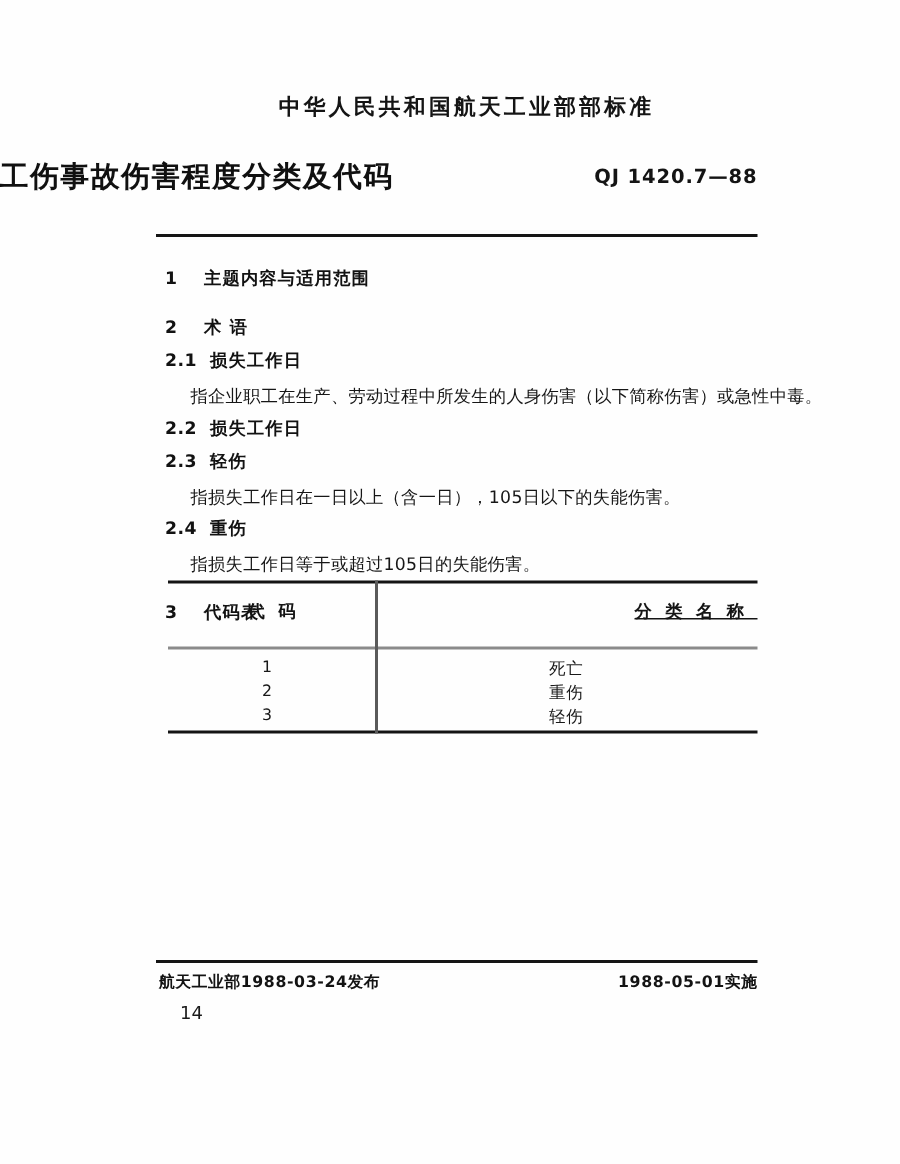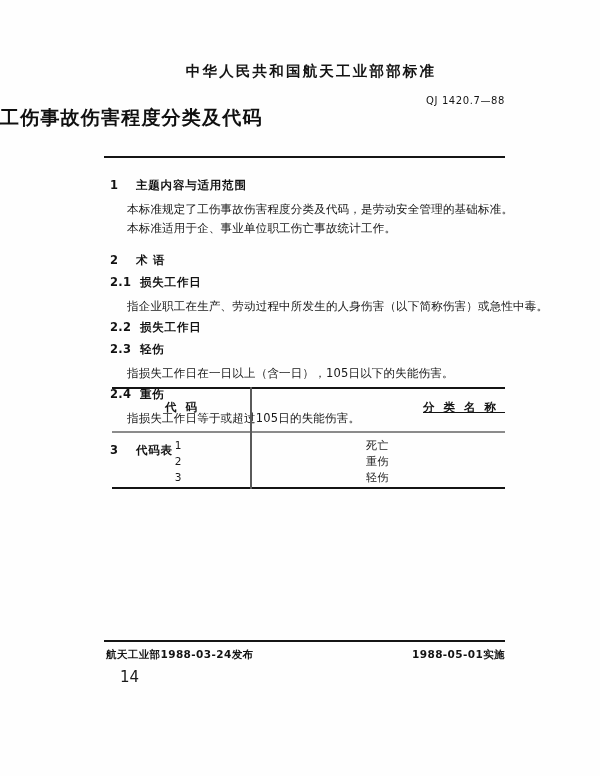--- a/index.html
+++ b/index.html
@@ -45,23 +45,23 @@
     text-align: left;
     font-size: 19px;
     font-weight: bold;
     letter-spacing: 1.2px;
     color: #101010;
   }
 
   .std-number {
     position: absolute;
     right: 95px;
-    top: 95px;
-    font-size: 10px;
-    font-weight: normal;
+    top: 111px;
+    font-size: 13px;
+    font-weight: bold;
     letter-spacing: 0.6px;
     color: #141414;
     font-family: "DejaVu Sans", "Liberation Sans", sans-serif;
   }
 
   .header-rule {
     position: absolute;
     left: 104px;
     top: 156px;
     width: 401px;
@@ -222,45 +222,41 @@
     top: 648px;
     font-size: 10.5px;
     font-weight: bold;
     letter-spacing: 0.4px;
     color: #131313;
   }
   .page-number {
     position: absolute;
     left: 120px;
     top: 668px;
-    font-size: 15px;
+    font-size: 12px;
     color: #1a1a1a;
   }
 </style>
 </head>
 <body>
 
 <div class="page">
 
   <div class="org-line">中华人民共和国航天工业部部标准</div>
 
   <div class="std-number">QJ 1420.7—88</div>
 
   <div class="doc-title">工伤事故伤害程度分类及代码</div>
 
   <div class="header-rule"></div>
 
   <div class="content">
 
     <div class="sec">
       <div class="sec-head"><span class="num">1</span><span class="txt">主题内容与适用范围</span></div>
-      <div class="para">
-        <span class="para-line">本标准规定了工伤事故伤害程度分类及代码，是劳动安全管理的基础标准。</span>
-        <span class="para-line">本标准适用于企、事业单位职工伤亡事故统计工作。</span>
-      </div>
     </div>
 
     <div class="gap-md"></div>
 
     <div class="sec">
       <div class="sec-head"><span class="num">2</span><span class="txt">术  语</span></div>
 
       <div class="sec-head"><span class="sub-num">2.1</span><span class="txt">损失工作日</span></div>
       <div class="para">
           <span class="para-line">指企业职工在生产、劳动过程中所发生的人身伤害（以下简称伤害）或急性中毒。</span>

